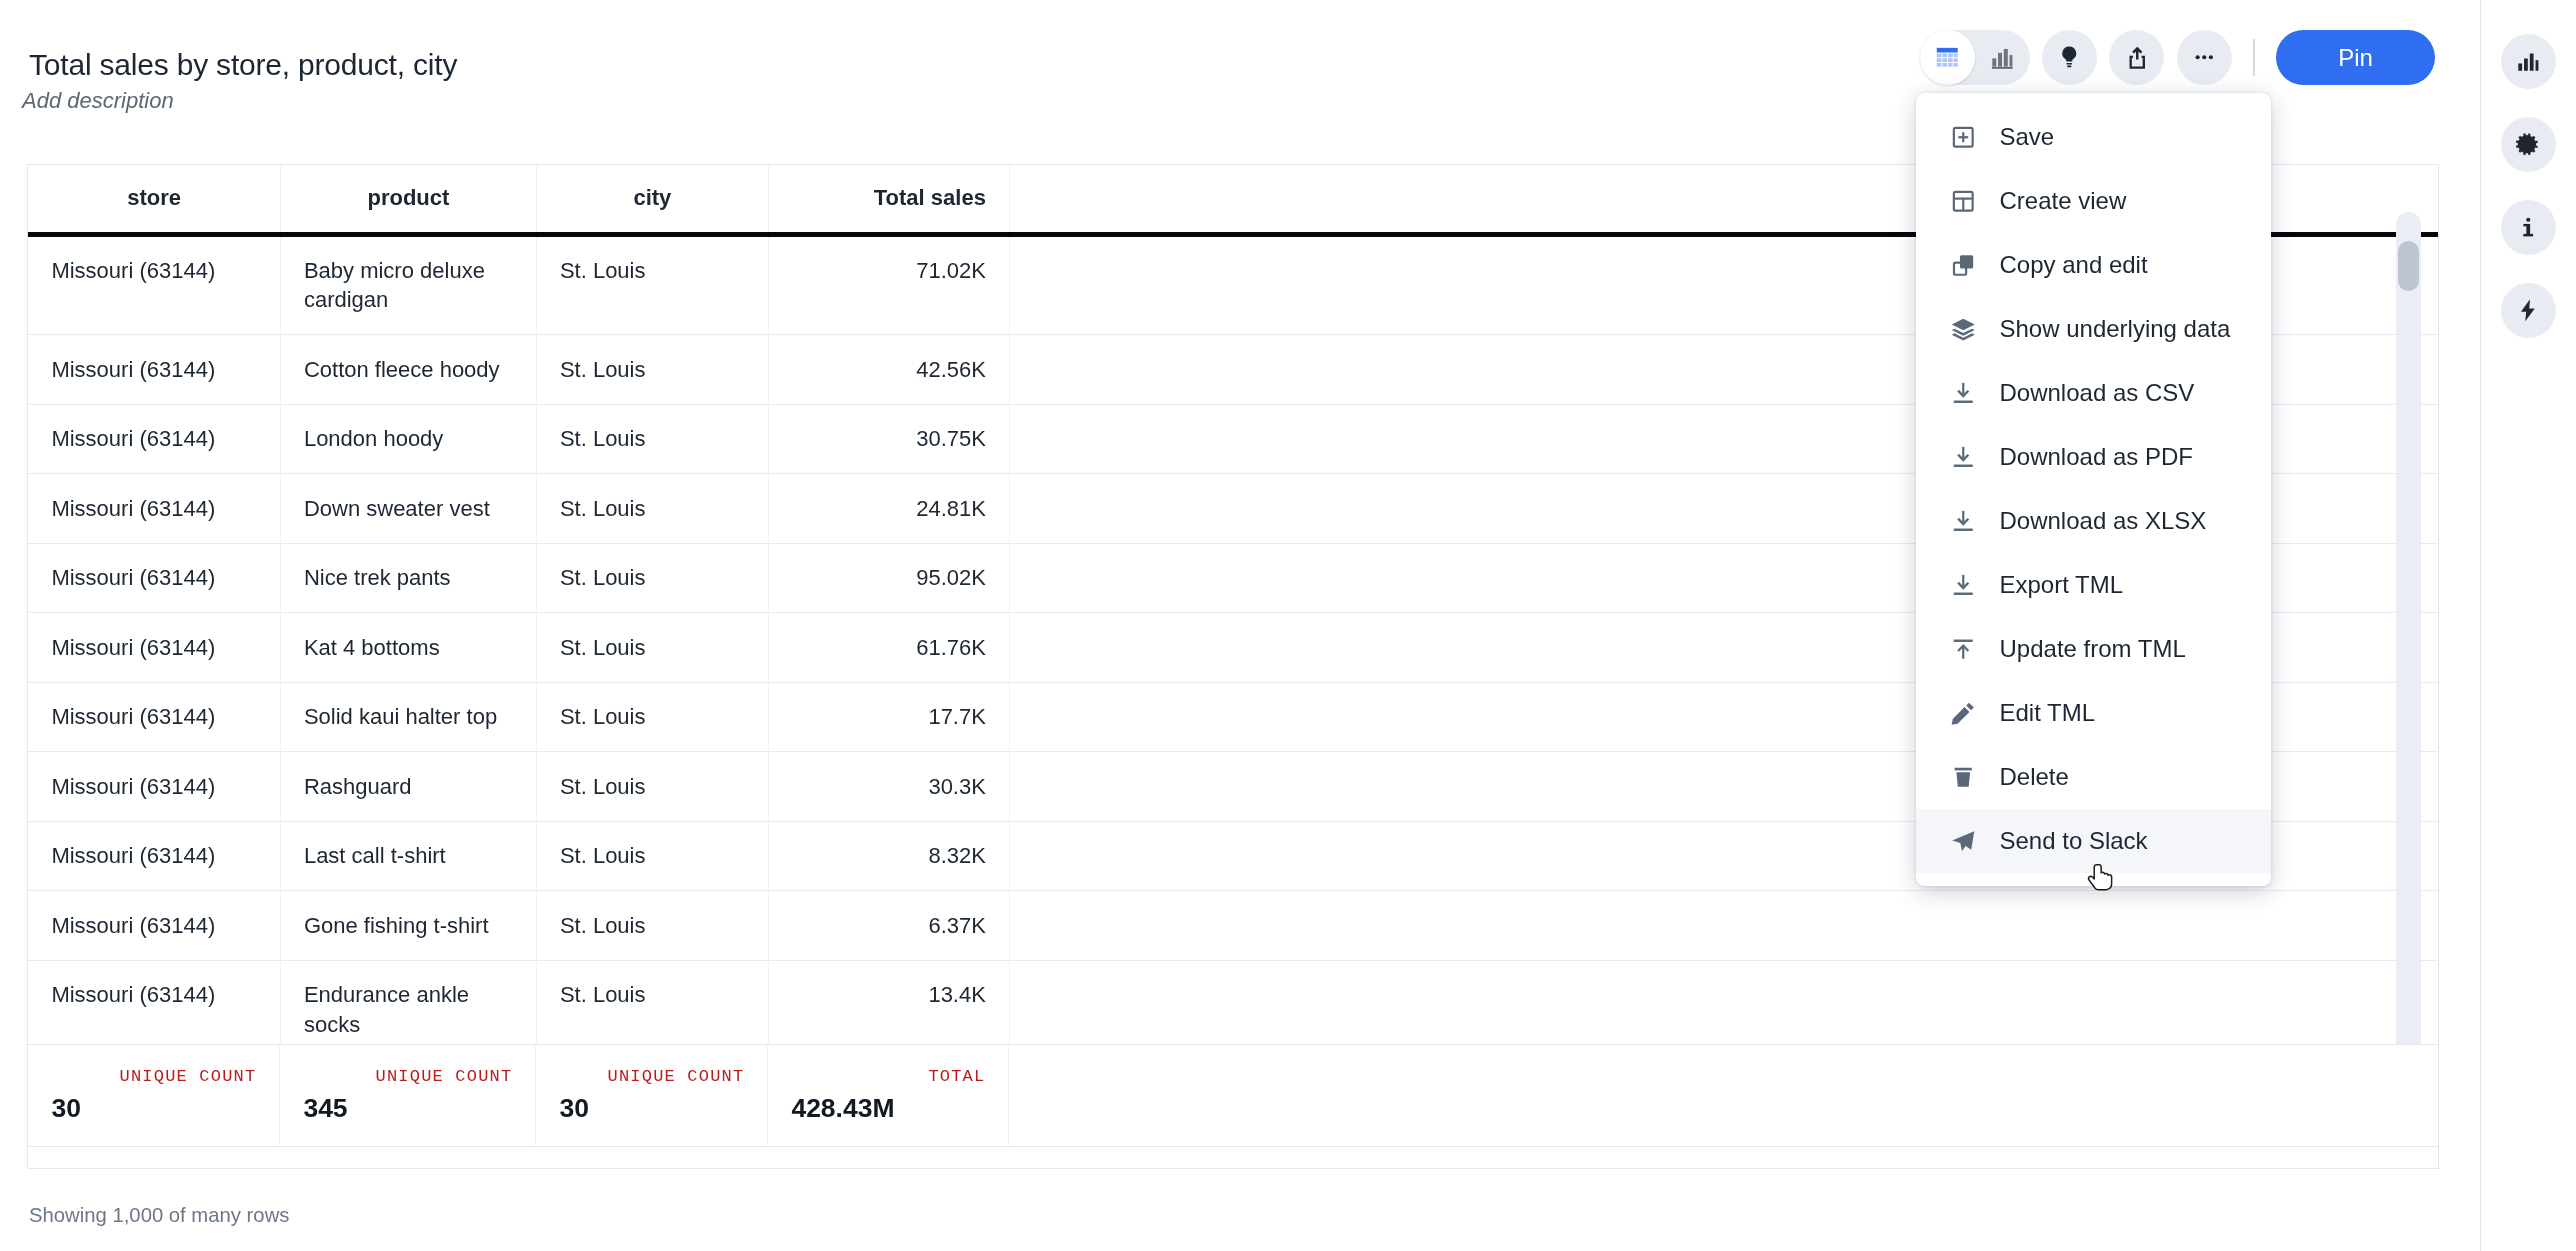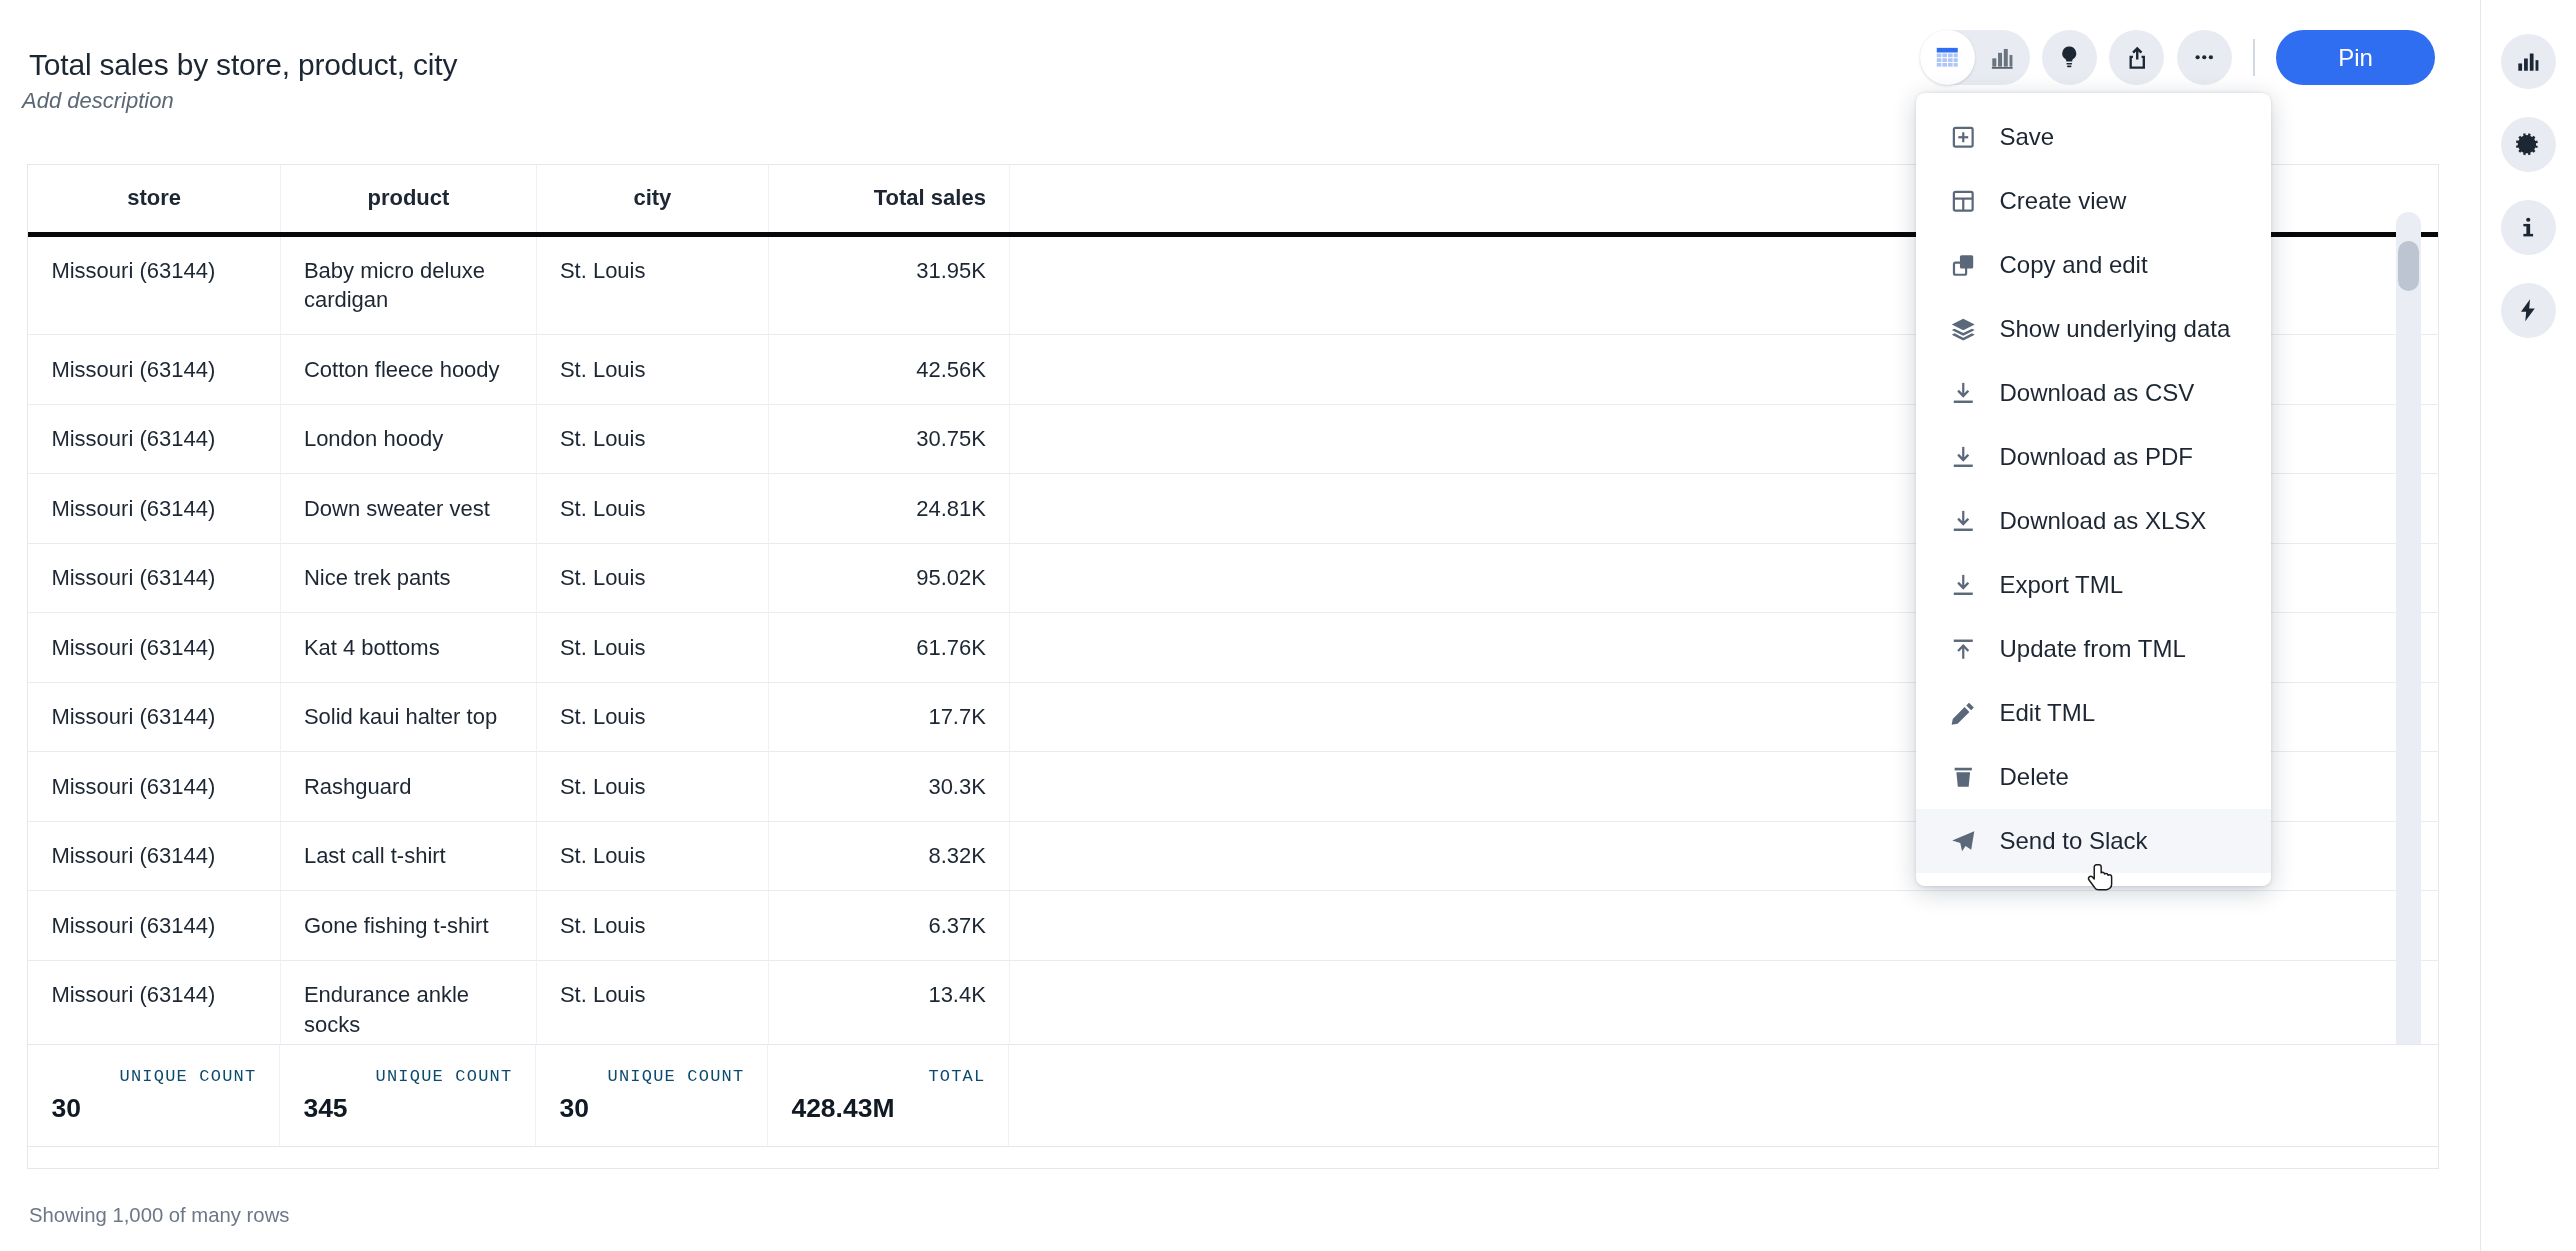--- a/index.html
+++ b/index.html
@@ -161,21 +161,21 @@
   }
   .sum-cell.c1 { width: 252px; }
   .sum-cell.c2 { width: 256px; }
   .sum-cell.c3 { width: 232px; }
   .sum-cell.c4 { width: 241px; }
   .sum-cell.c5 { flex: 1; border-right: none; }
   .sum-label {
     font-family: "Liberation Mono", "DejaVu Sans Mono", monospace;
     font-size: 17px;
     letter-spacing: 1.2px;
-    color: #0c4a6e;
+    color: #b91c1c;
     margin-bottom: 7px;
   }
   .sum-value { font-size: 26.5px; font-weight: 700; color: #111a24; }
   .sum-cell.c1 .sum-value, .sum-cell.c2 .sum-value,
   .sum-cell.c3 .sum-value, .sum-cell.c4 .sum-value { align-self: flex-start; }
 
   .footnote {
     position: absolute;
     left: 29px; top: 1204px;
     font-size: 20.3px;
@@ -356,21 +356,21 @@
           <th>city</th>
           <th class="num">Total sales</th>
           <th></th>
         </tr>
       </thead>
       <tbody id="tbody">
           <tr>
             <td>Missouri (63144)</td>
             <td>Baby micro deluxe cardigan</td>
             <td>St. Louis</td>
-            <td class="num">31.95K</td>
+            <td class="num">71.02K</td>
             <td></td>
           </tr>
           <tr>
             <td>Missouri (63144)</td>
             <td>Cotton fleece hoody</td>
             <td>St. Louis</td>
             <td class="num">42.56K</td>
             <td></td>
           </tr>
           <tr>

